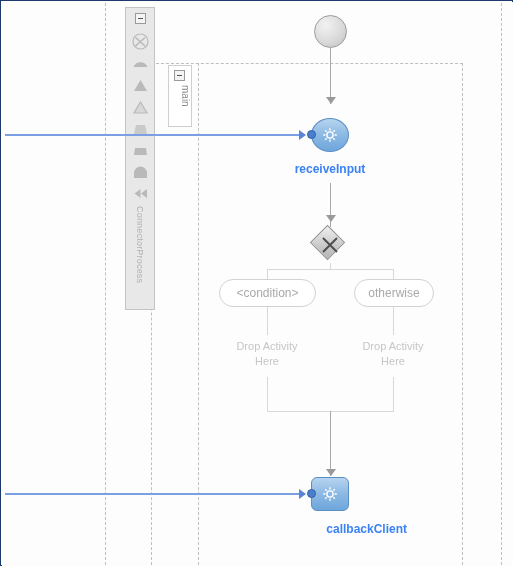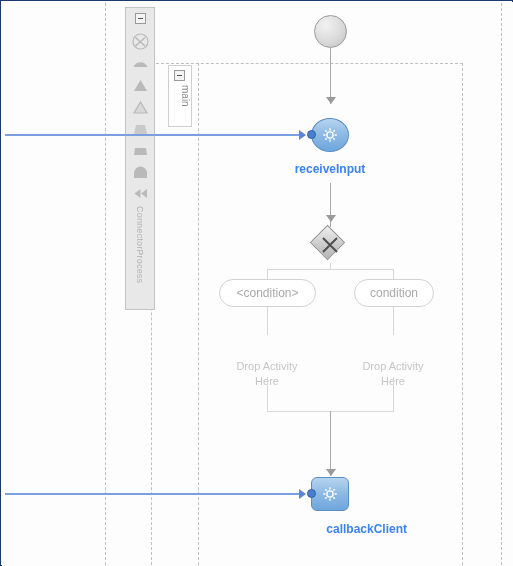--- a/index.html
+++ b/index.html
@@ -241,21 +241,20 @@
     font-size: 12px;
     color: #a9a9a9;
   }
 
   .drop-text {
     position: absolute;
     text-align: center;
     font-size: 11px;
     color: #c6c6c6;
     line-height: 15px;
-    margin-top: 20px;
   }
   .bl-h { position: absolute; height: 0; border-top: 1px solid #d8d8d8; }
   .bl-v { position: absolute; width: 0; border-left: 1px solid #d8d8d8; }
 </style>
 </head>
 <body>
 
 <div id="canvas">
   <div class="inner-bg"></div>
 
@@ -354,21 +353,21 @@
 
   <div class="bl-v" style="left:329px; top:262px; height:6px;"></div>
   <div class="bl-h" style="left:266px; top:268px; width:127px;"></div>
   <div class="bl-v" style="left:266px; top:268px; height:10px;"></div>
   <div class="bl-v" style="left:392px; top:268px; height:10px;"></div>
 
   <div class="case-box" style="left:218px; top:278px; width:97px;">
     <span>&lt;condition&gt;</span>
   </div>
   <div class="case-box" style="left:353px; top:278px; width:80px;">
-    <span>condition</span>
+    <span>otherwise</span>
   </div>
 
   <div class="bl-v" style="left:266px; top:306px; height:28px;"></div>
   <div class="bl-v" style="left:392px; top:306px; height:28px;"></div>
 
   <div class="drop-text" style="left:206px; top:338px; width:120px;">
     <div>Drop Activity</div>
     <div>Here</div>
   </div>
   <div class="drop-text" style="left:332px; top:338px; width:120px;">

